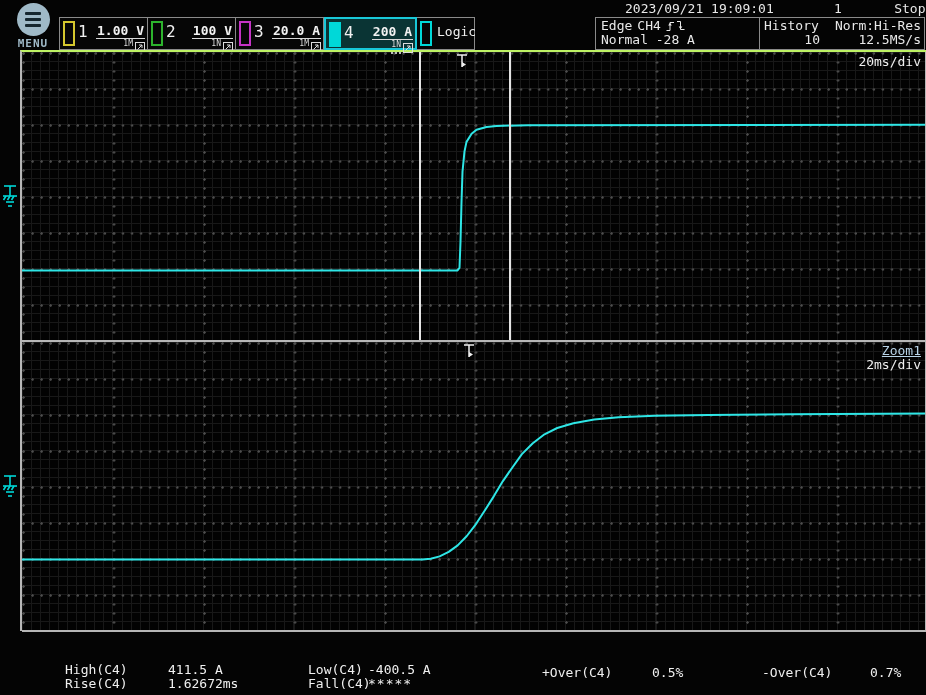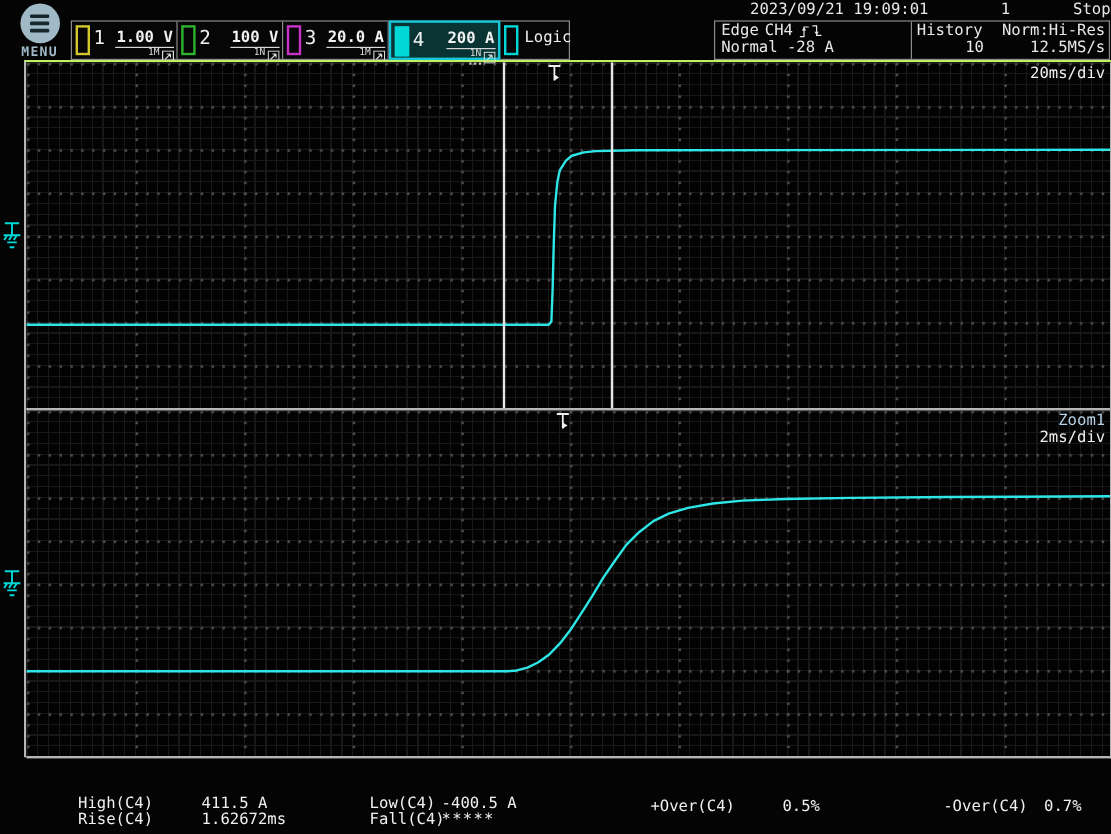--- a/index.html
+++ b/index.html
@@ -53,35 +53,35 @@
          repeating-linear-gradient(90deg,#181818 0 1px,transparent 1px 9.05px),
          repeating-linear-gradient(180deg,#181818 0 1px,transparent 1px 9px);
        background-size:9.05px 36px,90.5px 9px,auto,auto;}
   #win-main{top:0;}
   #win-zoom{top:290px;}
   #win-sep{position:absolute;left:0;top:288px;width:904px;height:2px;background:#b6b6b6;z-index:3;}
   #win-bot{position:absolute;left:0;top:578px;width:904px;height:2px;background:#b6b6b6;z-index:3;}
   #win-right{position:absolute;right:0;top:0;width:1px;height:580px;background:#b6b6b6;z-index:3;}
   .wave{position:absolute;left:0;top:0;}
   .tb-label{position:absolute;right:5px;top:2px;font-size:13px;color:#f0f0f0;z-index:4;}
-  #zoom-name{position:absolute;right:5px;top:1px;font-size:13px;z-index:4;}
+  #zoom-name{position:absolute;right:5px;top:1px;font-size:13px;z-index:4;text-decoration:underline;}
   #zoom-tb{position:absolute;right:5px;top:15px;font-size:13px;color:#f0f0f0;z-index:4;}
   .cursor{position:absolute;top:0;height:288px;width:2px;background:#e4e4e4;z-index:2;}
   .trig-mark{position:absolute;z-index:5;}
   .gnd{position:absolute;left:1px;z-index:5;}
 
   
   #meas{position:absolute;left:0;top:662px;width:815px;height:33px;font-size:13px;color:#f0f0f0;}
   #meas span{position:absolute;white-space:nowrap;}
   .m-hl{left:65px;top:0;}  .m-hv{left:168px;top:0;}
   .m-rl{left:65px;top:14px;} .m-rv{left:168px;top:14px;}
   .m-ll{left:308px;top:0;} .m-lv{left:368px;top:0;}
   .m-fl{left:308px;top:14px;} .m-fv{left:368px;top:14px;letter-spacing:1px;}
   .m-pol{left:542px;top:3px;} .m-pov{left:652px;top:3px;}
-  .m-nol{left:762px;top:3px;margin-left:24px;} .m-nov{left:870px;top:3px;}
+  .m-nol{left:762px;top:3px;} .m-nov{left:870px;top:3px;}
 </style>
 </head>
 <body>
 
 <div id="screen">
 
   <div id="menu-btn">
     <div id="menu-circle">
         <i></i>
         <i></i>

